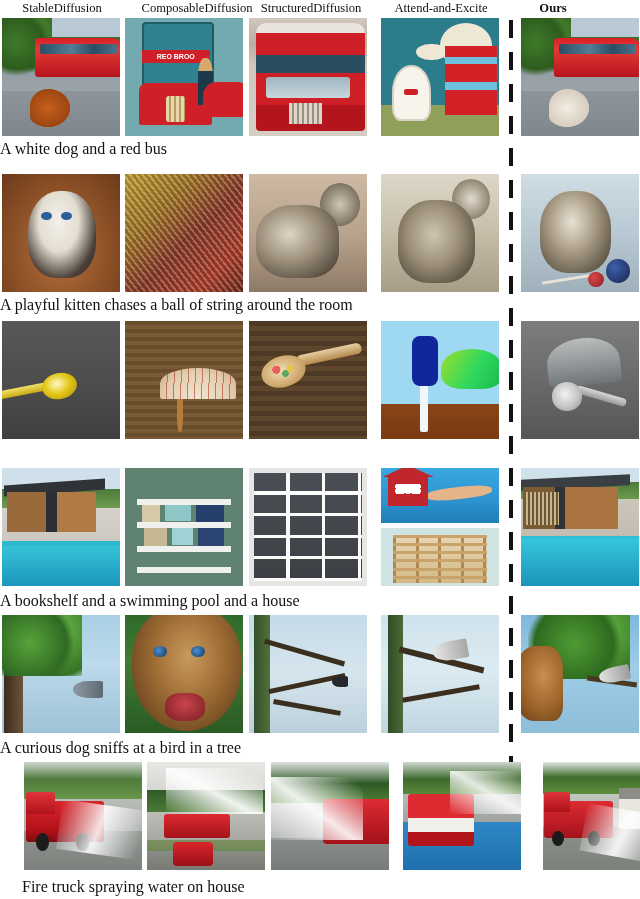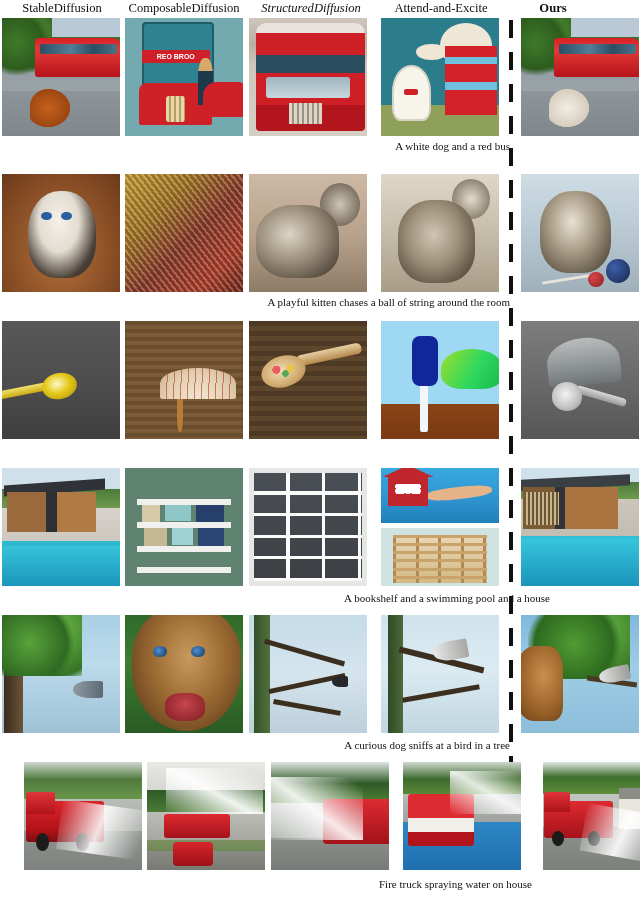--- a/index.html
+++ b/index.html
@@ -20,22 +20,22 @@
 
   
   .grid{position:absolute;left:0;top:18px;width:640px;}
   .row{position:relative;width:640px;}
   .cell{position:absolute;top:0;overflow:hidden;background:#e9e9e9;}
   .cell img, .cell .art{display:block;width:100%;height:100%;}
   .art{position:relative;overflow:hidden;}
 
   
   .caption{
-    position:absolute;left:0;width:510px;text-align:right;
-    font-size:11px;color:#111;white-space:nowrap;
+    position:absolute;left:0;width:510px;text-align:left;
+    font-size:16px;color:#111;white-space:nowrap;
     font-family:"Liberation Serif","DejaVu Serif",serif;
   }
 
   
   .divider{
     position:absolute;top:20px;left:509px;width:4px;height:858px;
     background:repeating-linear-gradient(to bottom,#111 0px,#111 18px,
       rgba(255,255,255,0) 18px,rgba(255,255,255,0) 32px);
   }
 
@@ -353,22 +353,22 @@
 
   .gr{filter:saturate(1.02);}
 </style>
 </head>
 <body>
 
 <div class="sheet">
 
   <div class="headers">
     <div class="hdr" style="left:0px;width:124px;">StableDiffusion</div>
-    <div class="hdr" style="left:121px;width:126px;">ComposableDiffusion</div>
-    <div class="hdr" style="left:248px;width:126px;font-style:italic;">StructuredDiffusion</div>
+    <div class="hdr" style="left:134px;width:126px;">ComposableDiffusion</div>
+    <div class="hdr" style="left:248px;width:126px;">StructuredDiffusion</div>
     <div class="hdr" style="left:378px;width:126px;">Attend-and-Excite</div>
     <div class="hdr bold" style="left:492px;width:122px;">Ours</div>
   </div>
 
   <div class="divider"></div>
 
   <div class="grid">
 
     <div class="row" style="height:145px;">
       <div class="cell" style="left:2px;width:118px;height:118px;">
@@ -523,21 +523,21 @@
           </div>
         </div>
       <div class="cell" style="left:521px;width:118px;height:118px;">
         <div class="art house-ours">
             <div class="roof"></div>
             <div class="wall"></div>
             <div class="bks"></div>
             <div class="pool"></div>
           </div>
         </div>
-      <div class="caption" style="top:124px;margin-left:40px;">A bookshelf and a swimming pool and a house</div>
+      <div class="caption" style="top:124px;">A bookshelf and a swimming pool and a house</div>
     </div>
 
     <div class="row" style="height:147px;">
       <div class="cell" style="left:2px;width:118px;height:118px;">
         <div class="art tree-bird">
             <div class="trunk"></div>
             <div class="foliage"></div>
             <div class="bird"></div>
           </div>
         </div>

